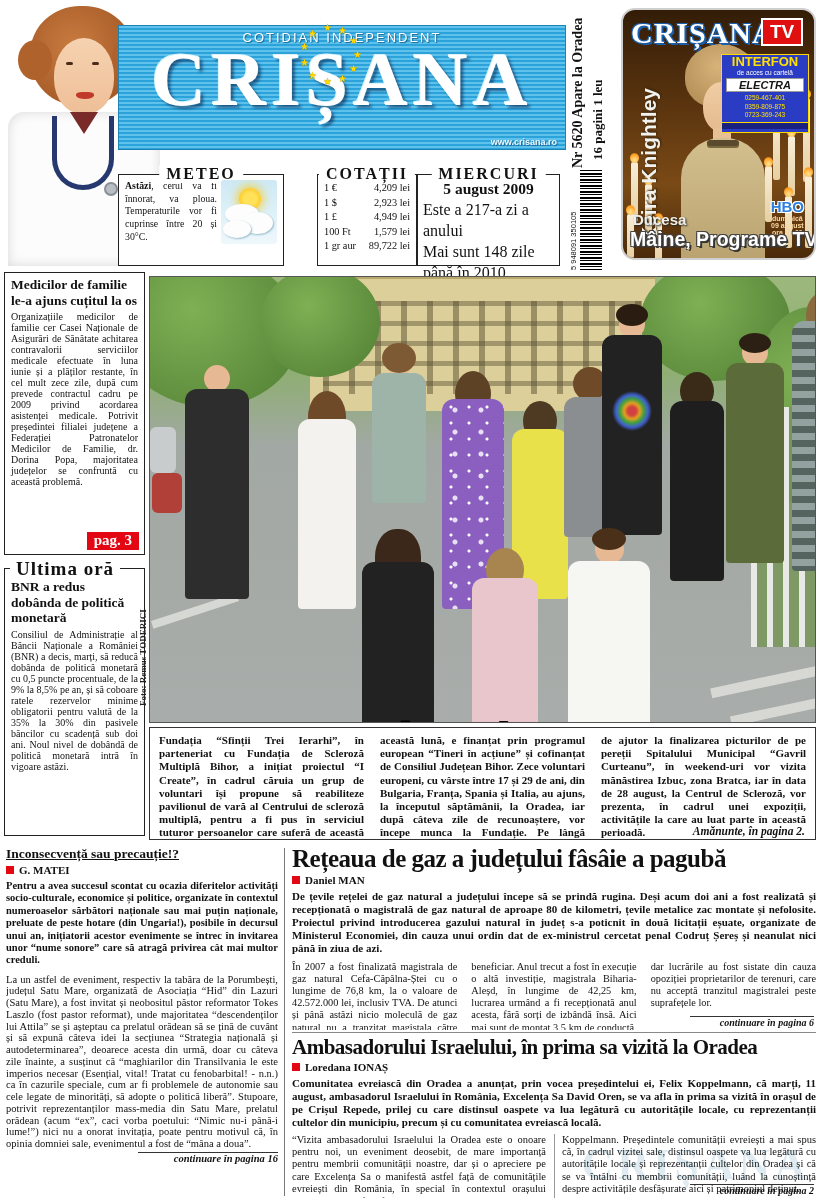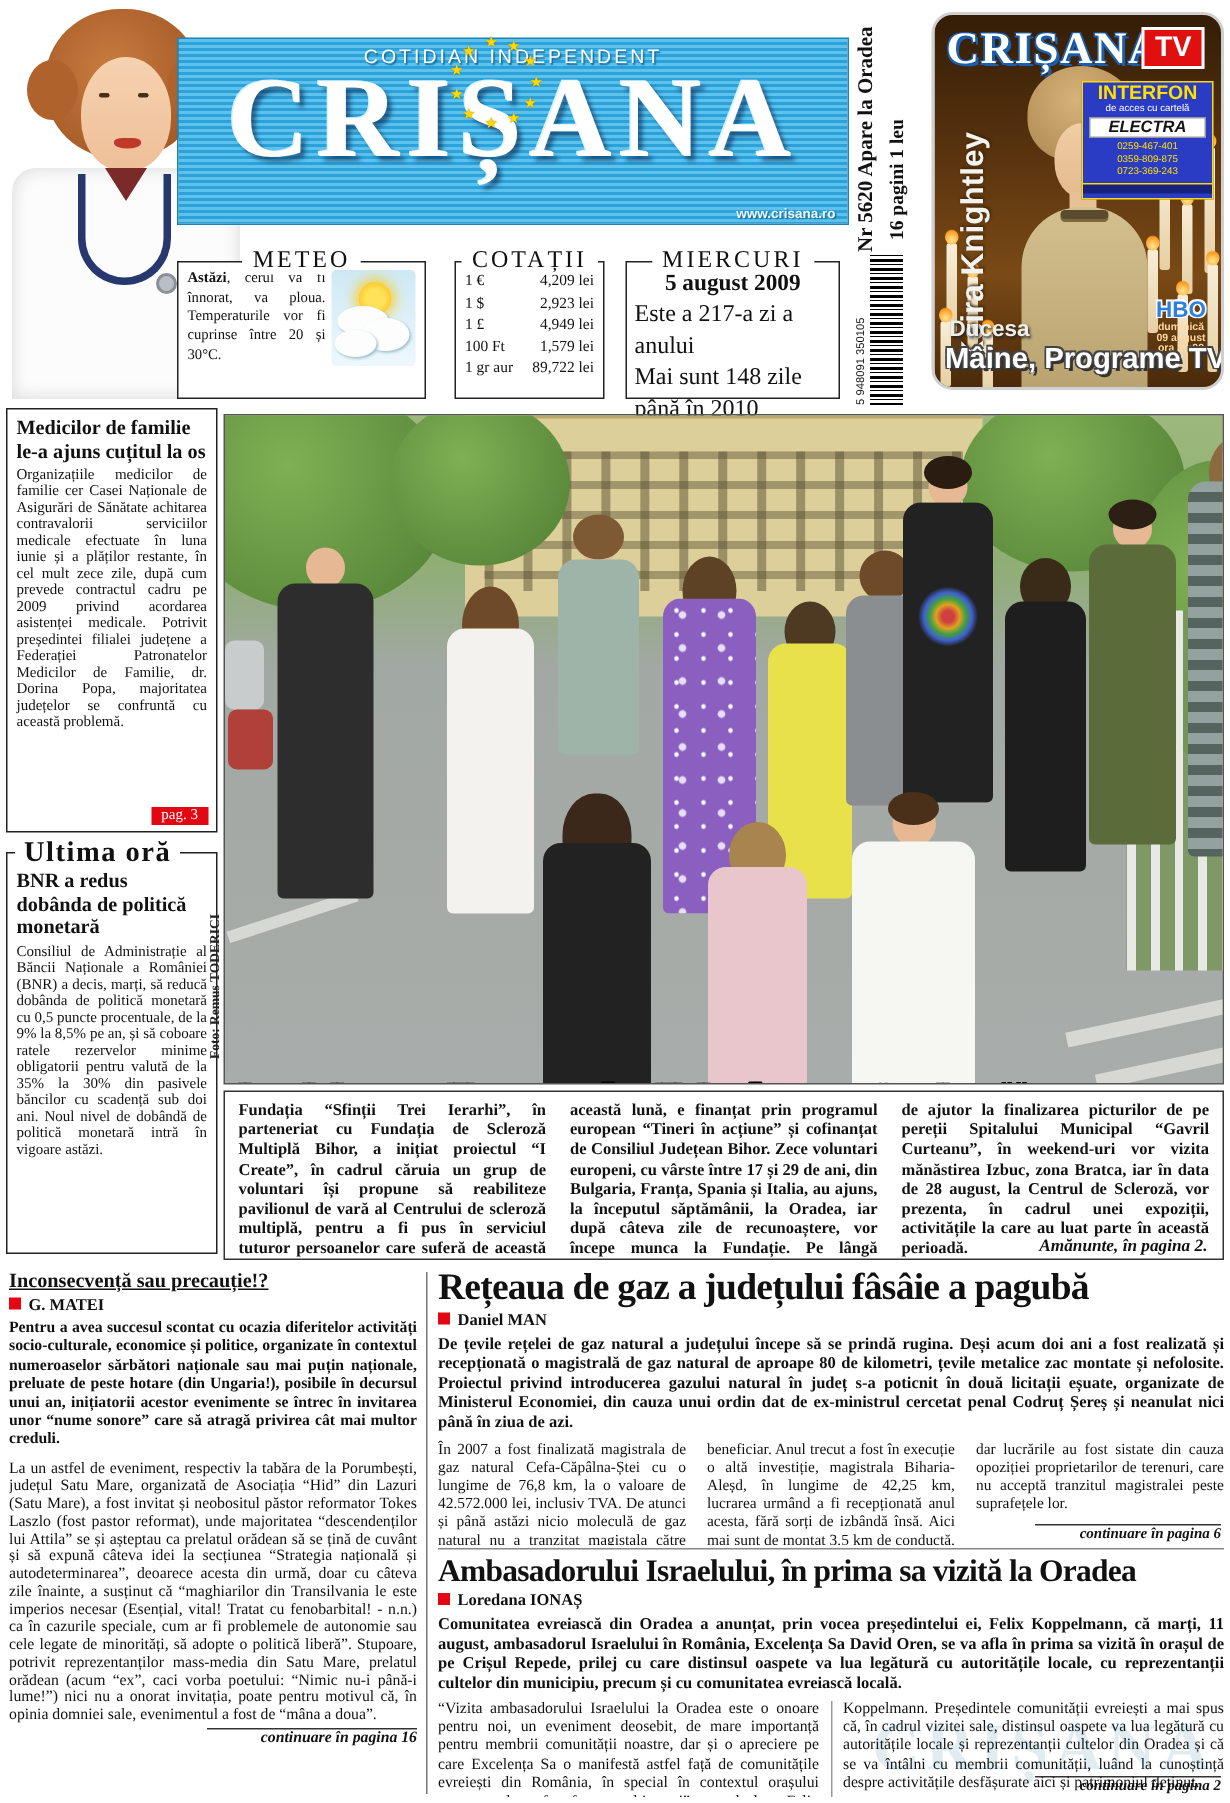--- a/index.html
+++ b/index.html
@@ -67,43 +67,43 @@
   
   .barcode{position:absolute;left:568px;top:170px;width:34px;height:100px;}
   .barcode .bars{position:absolute;right:0;top:0;width:22px;height:100px;
     background:repeating-linear-gradient(180deg,#000 0 1px,#fff 1px 3px,#000 3px 5px,#fff 5px 6px);}
   .barcode .num{position:absolute;left:1px;top:100px;transform:rotate(-90deg);transform-origin:left top;
     font-family:"Liberation Sans",sans-serif;font-size:7.5px;white-space:nowrap;}
 
   
   .info-box{position:absolute;border:1px solid #222;background:#fff;}
   .box-title{position:absolute;top:-10px;left:50%;transform:translateX(-50%);background:#fff;
-    padding:0 7px;font-weight:normal;font-size:16px;letter-spacing:2px;white-space:nowrap;}
+    padding:0 7px;font-weight:bold;font-size:16px;letter-spacing:2px;white-space:nowrap;}
   #meteo{left:118px;top:174px;width:166px;height:92px;}
   .meteo-inner{display:flex;padding:5px 4px 2px 6px;}
   .meteo-text{font-size:9.8px;line-height:1.3;text-align:justify;width:92px;}
   .weather-icon{position:relative;width:56px;height:64px;background:linear-gradient(180deg,#cde9f5,#eef8fc);
     margin-left:4px;border-radius:3px;}
   .weather-icon .sun{position:absolute;left:18px;top:8px;width:22px;height:22px;border-radius:50%;
     background:radial-gradient(circle,#ffe259 40%,#ffb400);box-shadow:0 0 8px 3px rgba(255,200,0,.65);}
   .weather-icon .cloud{position:absolute;background:#fdfdfd;border-radius:50%;box-shadow:1px 1px 2px #9abccb;}
-  #cotatii{left:303px;top:174px;width:100px;height:92px;}
+  #cotatii{left:317px;top:174px;width:100px;height:92px;}
   .rates{padding:6px 6px 0 6px;}
   .rate-row{display:flex;justify-content:space-between;font-size:10.3px;line-height:1.42;}
   #miercuri{left:417px;top:174px;width:143px;height:92px;}
   .m-date{text-align:center;font-weight:bold;font-size:15.5px;padding-top:5px;}
   .m-lines{padding:1px 5px 0 5px;font-size:16px;line-height:1.32;}
 
   
   .side-box{position:absolute;border:1px solid #222;overflow:hidden;background:#fff;}
   #medici{left:4px;top:272px;width:141px;height:283px;padding:4px 6px;}
   .side-title{font-weight:bold;font-size:13.5px;line-height:1.15;}
   .side-body{font-size:10px;line-height:1.1;text-align:justify;margin-top:3px;}
-  .pag-badge{position:absolute;right:5px;bottom:4px;background:#e30613;color:#fff;font-weight:normal;
-    font-size:10px;padding:0 7px 1px 7px;}
+  .pag-badge{position:absolute;right:5px;bottom:4px;background:#e30613;color:#fff;font-weight:bold;
+    font-size:15px;padding:0 7px 1px 7px;}
   #ultima{left:4px;top:568px;width:141px;height:268px;padding:10px 6px 2px 6px;}
   .ultima-title{position:absolute;top:558px;left:10px;width:129px;text-align:left;}
   .ultima-title span{background:#fff;padding:0 6px;font-weight:bold;font-size:19px;letter-spacing:1px;}
 
   
   .main-photo{position:absolute;left:149px;top:276px;width:667px;height:447px;border:1px solid #555;
     overflow:hidden;background:linear-gradient(180deg,#9db87c 0%,#8fae74 22%,#a2a8a4 38%,#a8acaa 100%);}
   .main-photo *{position:absolute;}
   .building{left:24%;top:0;width:52%;height:30%;background:#dccf9a;
     box-shadow:0 2px 0 #b8a86a inset;}

